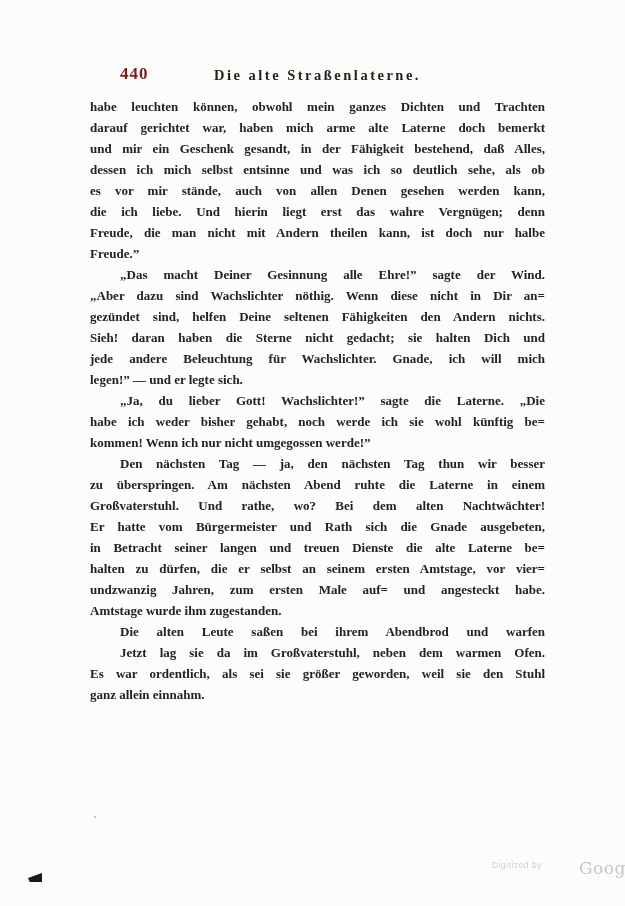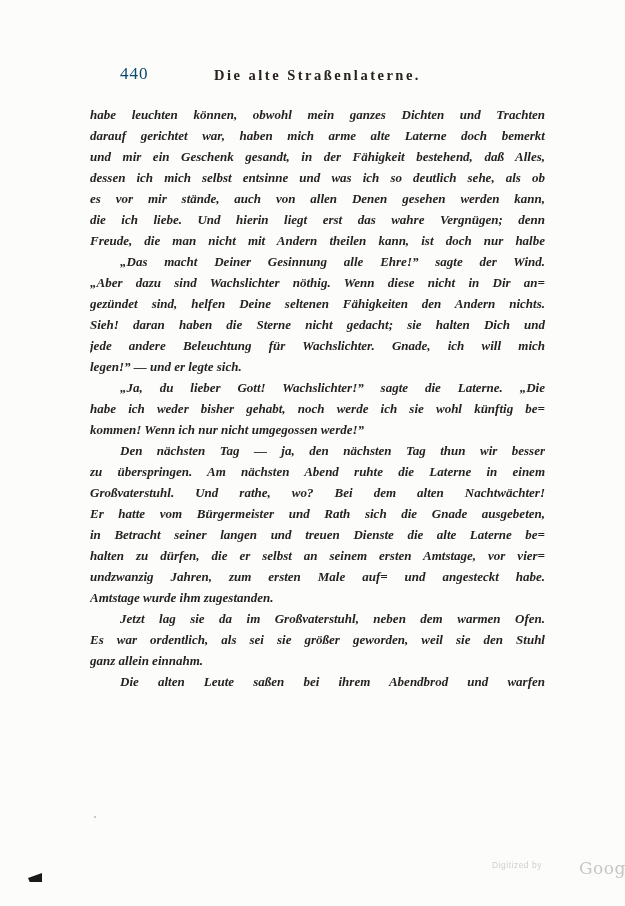--- a/index.html
+++ b/index.html
@@ -14,35 +14,35 @@
     width:625px;height:906px;
     background:#fcfcfa;
   }
   
   .page-header{
     position:absolute;
     left:90px;top:64px;width:455px;height:26px;
   }
   .page-number{
     position:absolute;left:30px;top:0;
-    font-size:17px;font-weight:normal;color:#0c4a6e;
+    font-size:17px;font-weight:bold;color:#7f1d1d;
     letter-spacing:1px;
   }
   .running-title{
     position:absolute;left:0;right:0;top:3px;
     text-align:center;
     font-size:14.5px;font-weight:bold;color:#27221e;
     letter-spacing:2.5px;
   }
   
   .text-block{
     position:absolute;
-    left:90px;top:104px;width:455px;
+    left:90px;top:96px;width:455px;
     color:#262220;
-    font-size:13px;font-weight:bold;font-style:italic;
+    font-size:13px;font-weight:bold;
   }
   .para{margin:0;}
   .para:not(:first-child){}
   .line{
     height:21px;line-height:21px;
     text-align:justify;
     -moz-text-align-last:justify;
     text-align-last:justify;
     overflow:hidden;
   }
@@ -98,20 +98,21 @@
 
   <div class="text-block">
       <div class="para">
         <div class="line">habe leuchten können, obwohl mein ganzes Dichten und Trachten</div>
         <div class="line">darauf gerichtet war, haben mich arme alte Laterne doch bemerkt</div>
         <div class="line">und mir ein Geschenk gesandt, in der Fähigkeit bestehend, daß Alles,</div>
         <div class="line">dessen ich mich selbst entsinne und was ich so deutlich sehe, als ob</div>
         <div class="line">es vor mir stände, auch von allen Denen gesehen werden kann,</div>
         <div class="line">die ich liebe.  Und hierin liegt erst das wahre Vergnügen; denn</div>
         <div class="line">Freude, die man nicht mit Andern theilen kann, ist doch nur halbe</div>
+        <div class="line endline">Freude.”</div>
       </div>
       <div class="para">
         <div class="line indent">„Das macht Deiner Gesinnung alle Ehre!” sagte der Wind.</div>
         <div class="line">„Aber dazu sind Wachslichter nöthig.  Wenn diese nicht in Dir an=</div>
         <div class="line">gezündet sind, helfen Deine seltenen Fähigkeiten den Andern nichts.</div>
         <div class="line">Sieh! daran haben die Sterne nicht gedacht; sie halten Dich und</div>
         <div class="line">jede andere Beleuchtung für Wachslichter.  Gnade, ich will mich</div>
         <div class="line endline">legen!” — und er legte sich.</div>
       </div>
       <div class="para">
@@ -123,26 +124,26 @@
         <div class="line indent">Den nächsten Tag — ja, den nächsten Tag thun wir besser</div>
         <div class="line">zu überspringen.  Am nächsten Abend ruhte die Laterne in einem</div>
         <div class="line">Großvaterstuhl.  Und rathe, wo?  Bei dem alten Nachtwächter!</div>
         <div class="line">Er hatte vom Bürgermeister und Rath sich die Gnade ausgebeten,</div>
         <div class="line">in Betracht seiner langen und treuen Dienste die alte Laterne be=</div>
         <div class="line">halten zu dürfen, die er selbst an seinem ersten Amtstage, vor vier=</div>
         <div class="line">undzwanzig Jahren, zum ersten Male auf= und angesteckt habe.</div>
         <div class="line endline">Amtstage wurde ihm zugestanden.</div>
       </div>
       <div class="para">
+        <div class="line indent">Die alten Leute saßen bei ihrem Abendbrod und warfen</div>
+      </div>
+      <div class="para">
         <div class="line indent">Jetzt lag sie da im Großvaterstuhl, neben dem warmen Ofen.</div>
         <div class="line">Es war ordentlich, als sei sie größer geworden, weil sie den Stuhl</div>
         <div class="line endline">ganz allein einnahm.</div>
-      </div>
-      <div class="para">
-        <div class="line indent">Die alten Leute saßen bei ihrem Abendbrod und warfen</div>
       </div>
     </div>
 
   <div class="watermark">
     <span class="digitized">Digitized by</span>
     <span class="google">Google</span>
   </div>
 
   <div class="scan-mark"></div>
   <div class="speck"></div>

